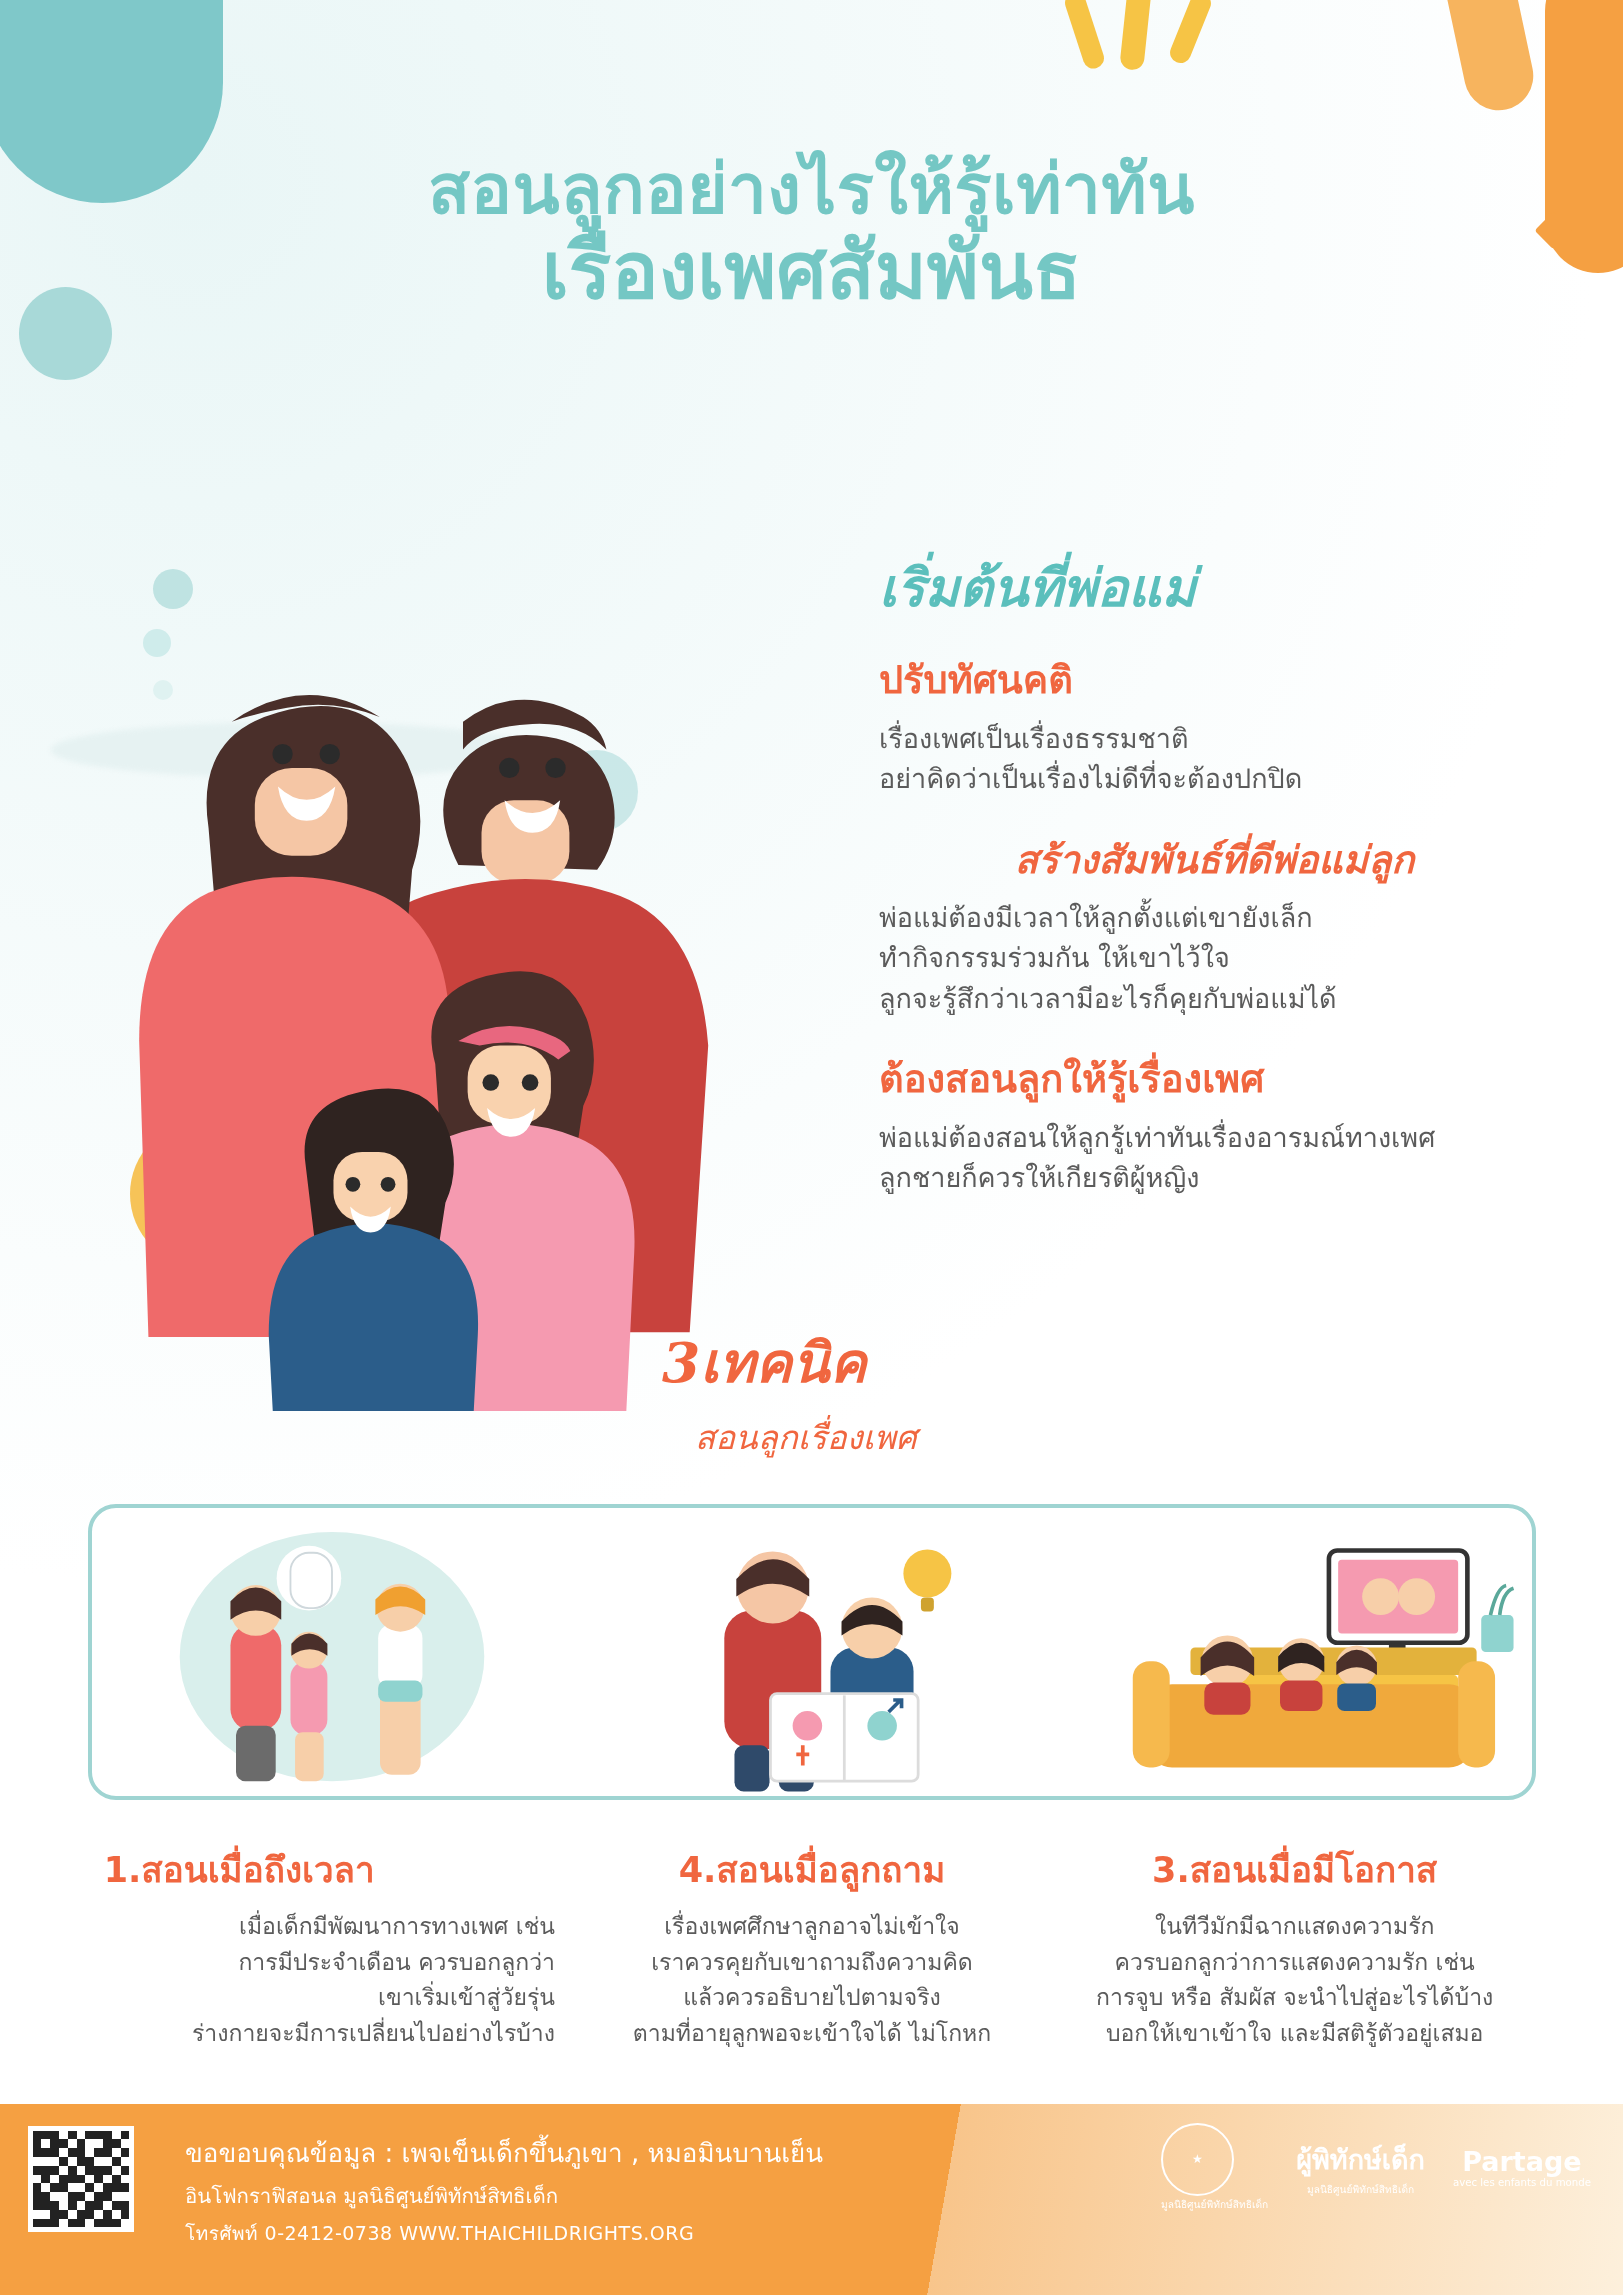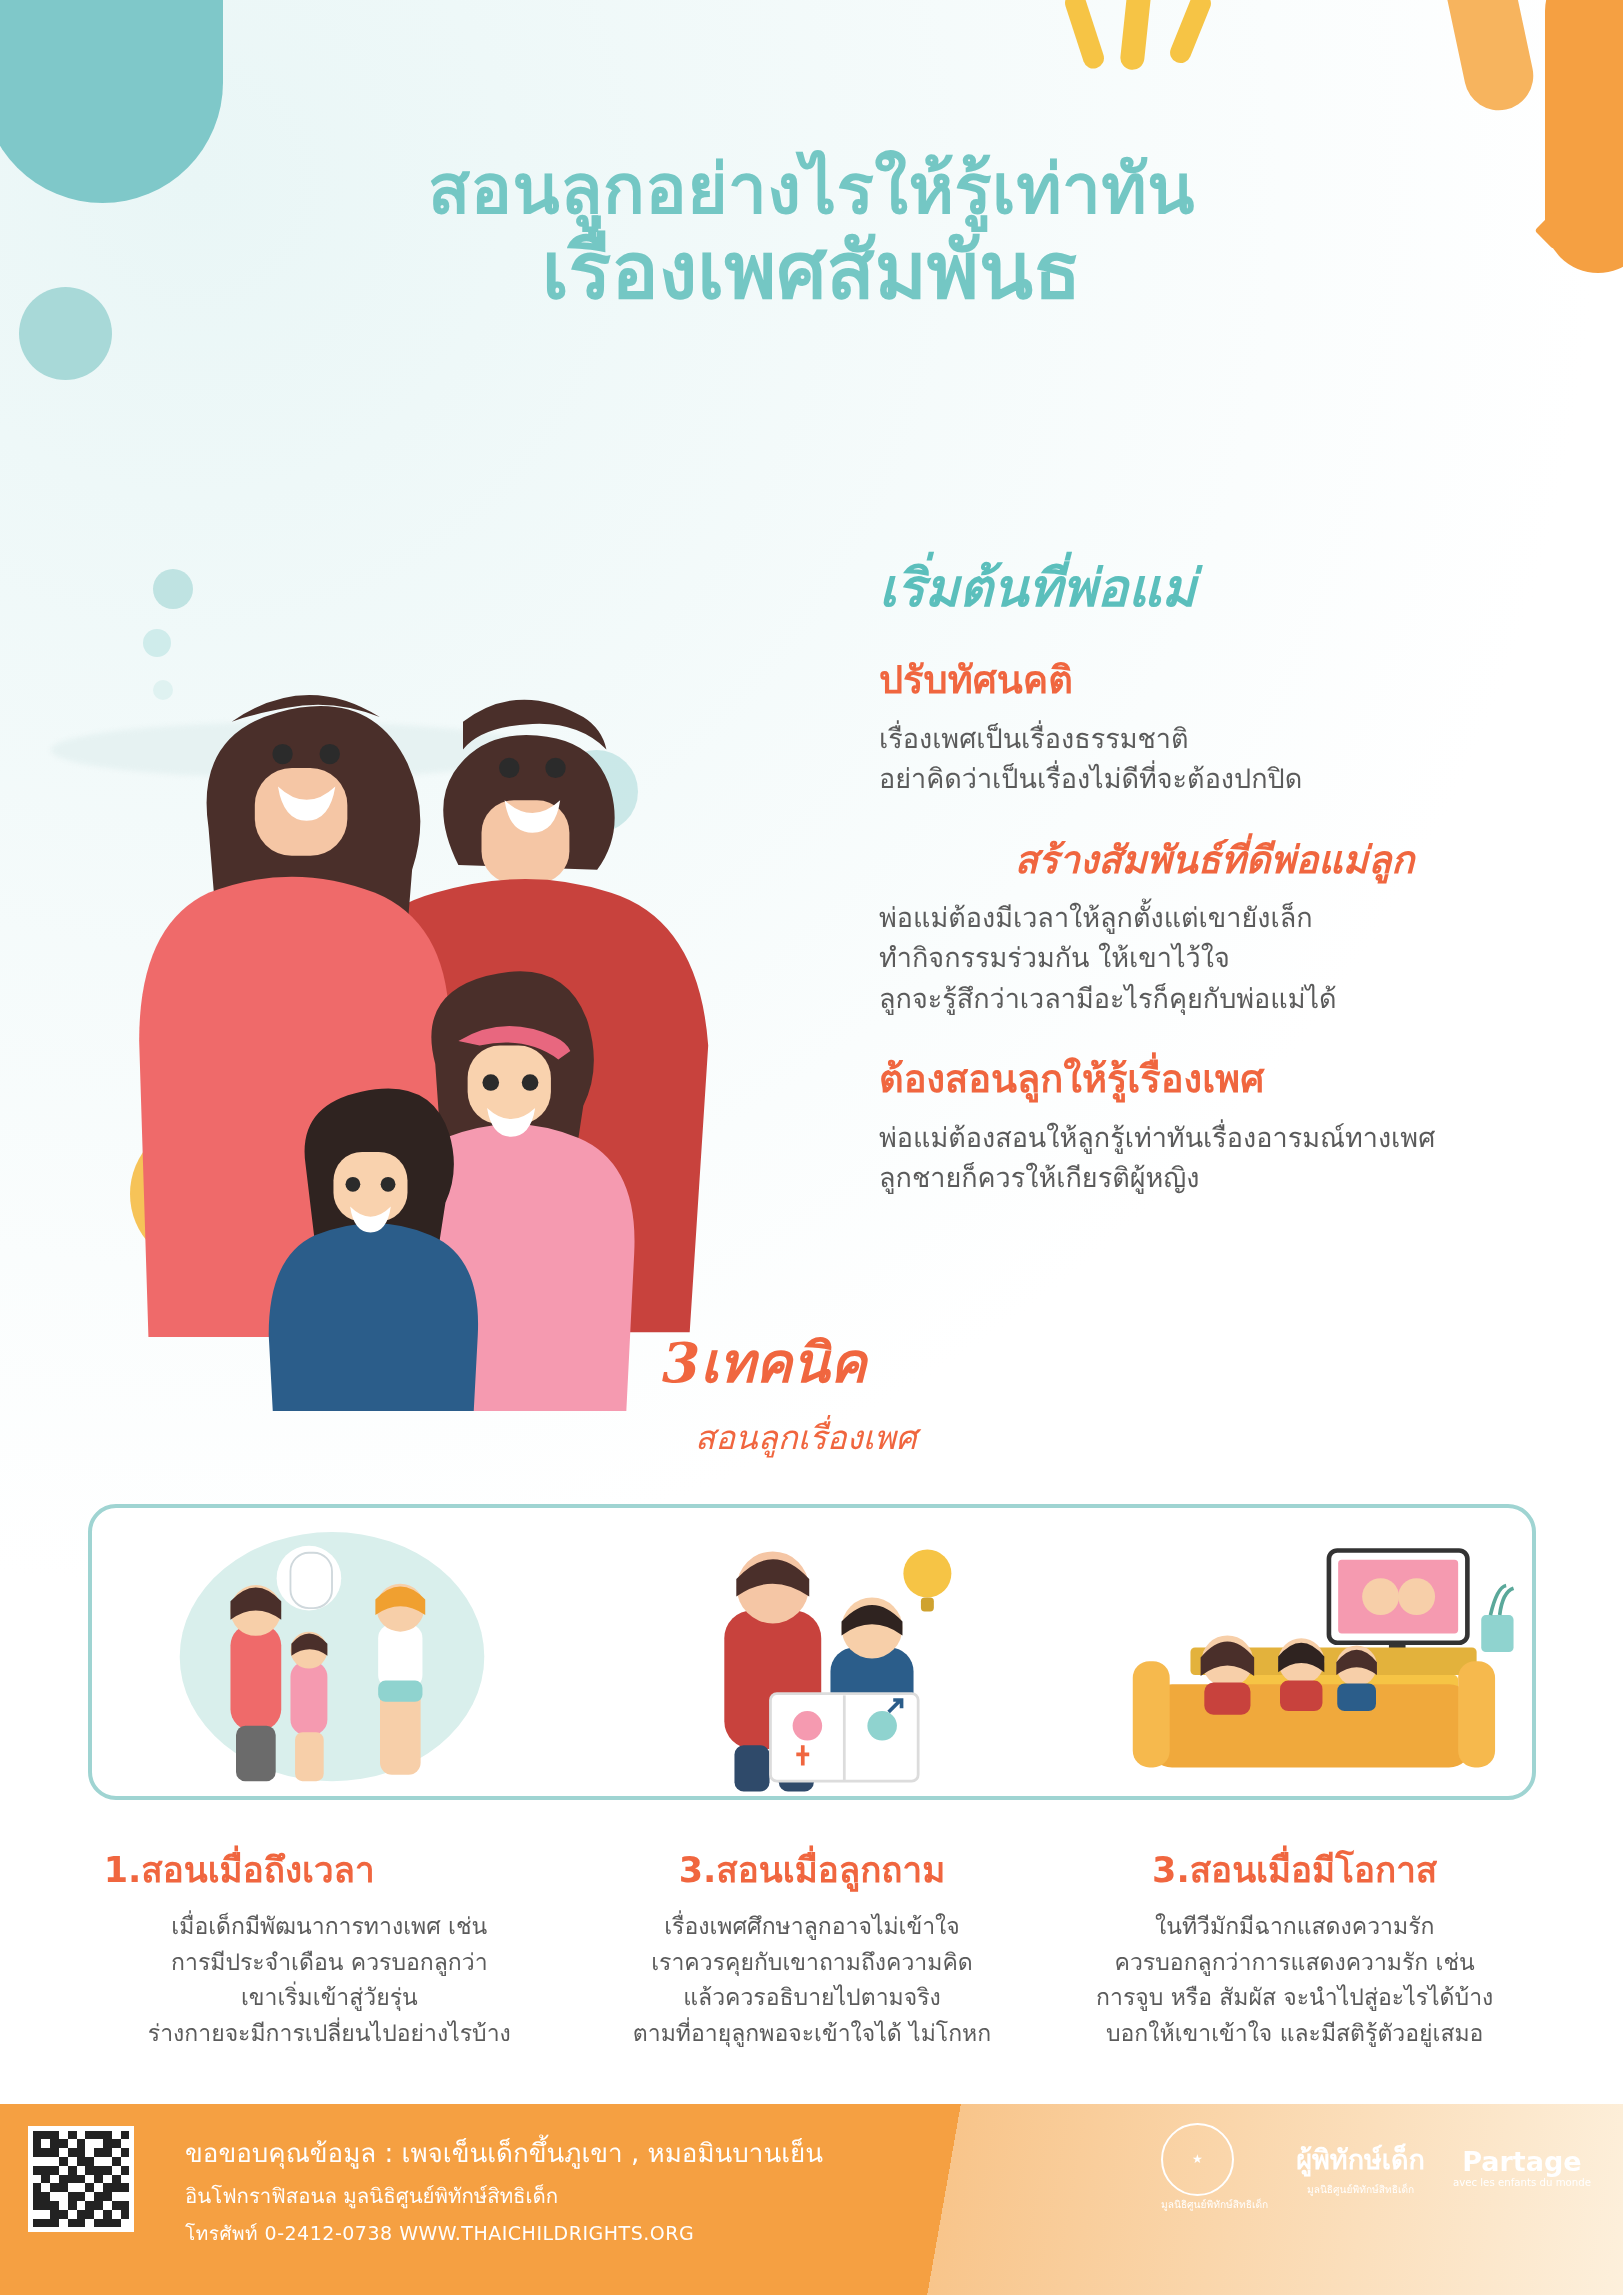--- a/index.html
+++ b/index.html
@@ -91,21 +91,21 @@
   .col{flex:1;padding:0 15.7px;box-sizing:border-box;text-align:center;}
   .col h4{
     margin:0 0 12px 0;font-size:35px;color:#f0663f;font-weight:bold;
     font-family:"DejaVu Sans", sans-serif;
   }
   .col p{
     margin:0;font-size:23px;line-height:1.55;color:#5b5b5b;
     font-family:"DejaVu Sans", sans-serif;
   }
   .col.left h4{text-align:left;}
-  .col.left p{text-align:center;}
+  .col.left p{text-align:right;}
 
   
   .footer{
     position:absolute;left:0;right:0;bottom:0;height:191px;
     background:#f5a042;
   }
   .footer:before{
     content:"";position:absolute;left:0;top:0;width:100%;height:100%;
     background:linear-gradient(100deg,#f5a042 0%,#f5a042 58%,#f8c58b 58%,#fdf0dc 100%);
   }
@@ -321,21 +321,21 @@
 
   <div class="cols">
     <div class="col left">
       <h4>1.สอนเมื่อถึงเวลา</h4>
       <p style="white-space:pre-line">เมื่อเด็กมีพัฒนาการทางเพศ เช่น
 การมีประจำเดือน ควรบอกลูกว่า
 เขาเริ่มเข้าสู่วัยรุ่น
 ร่างกายจะมีการเปลี่ยนไปอย่างไรบ้าง</p>
     </div>
     <div class="col">
-      <h4>3.สอนเมื่อลูกถาม</h4>
+      <h4>4.สอนเมื่อลูกถาม</h4>
       <p style="white-space:pre-line">เรื่องเพศศึกษาลูกอาจไม่เข้าใจ
 เราควรคุยกับเขาถามถึงความคิด
 แล้วควรอธิบายไปตามจริง
 ตามที่อายุลูกพอจะเข้าใจได้ ไม่โกหก</p>
     </div>
     <div class="col">
       <h4>3.สอนเมื่อมีโอกาส</h4>
       <p style="white-space:pre-line">ในทีวีมักมีฉากแสดงความรัก
 ควรบอกลูกว่าการแสดงความรัก เช่น
 การจูบ หรือ สัมผัส จะนำไปสู่อะไรได้บ้าง

